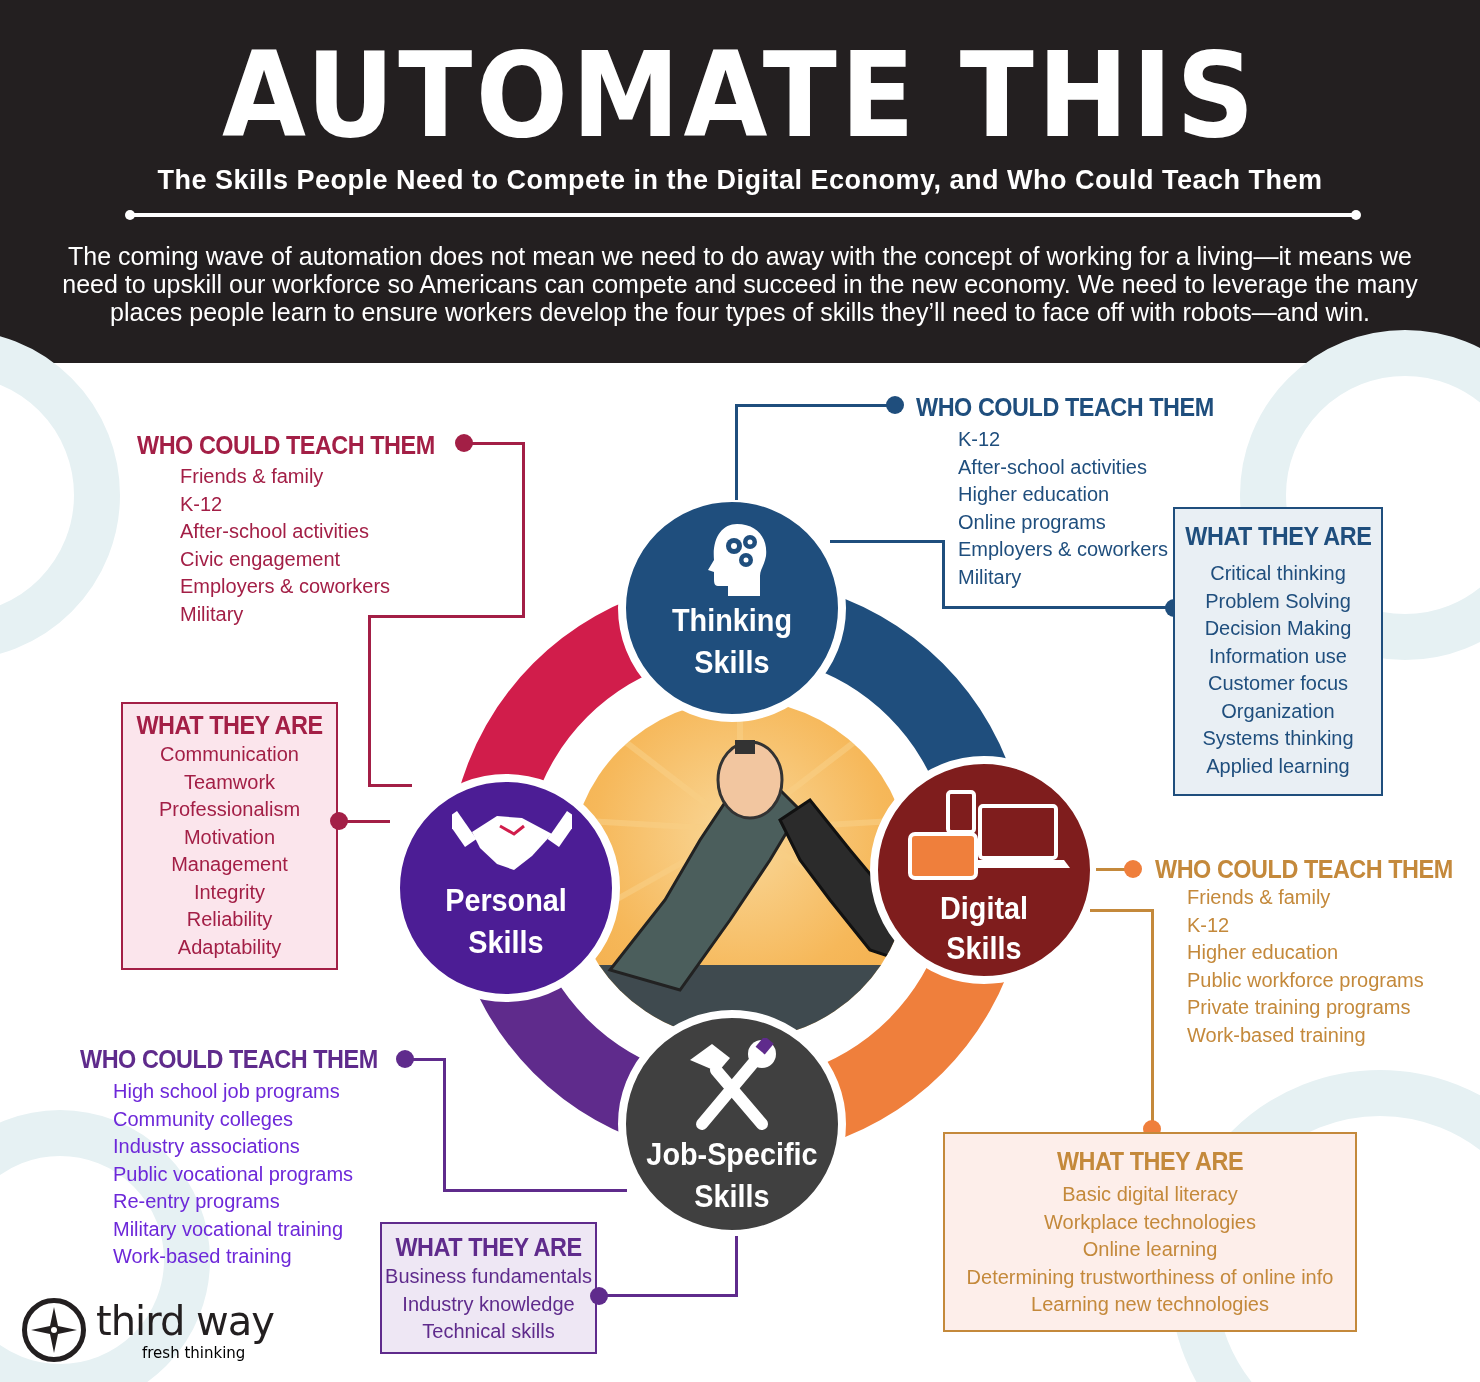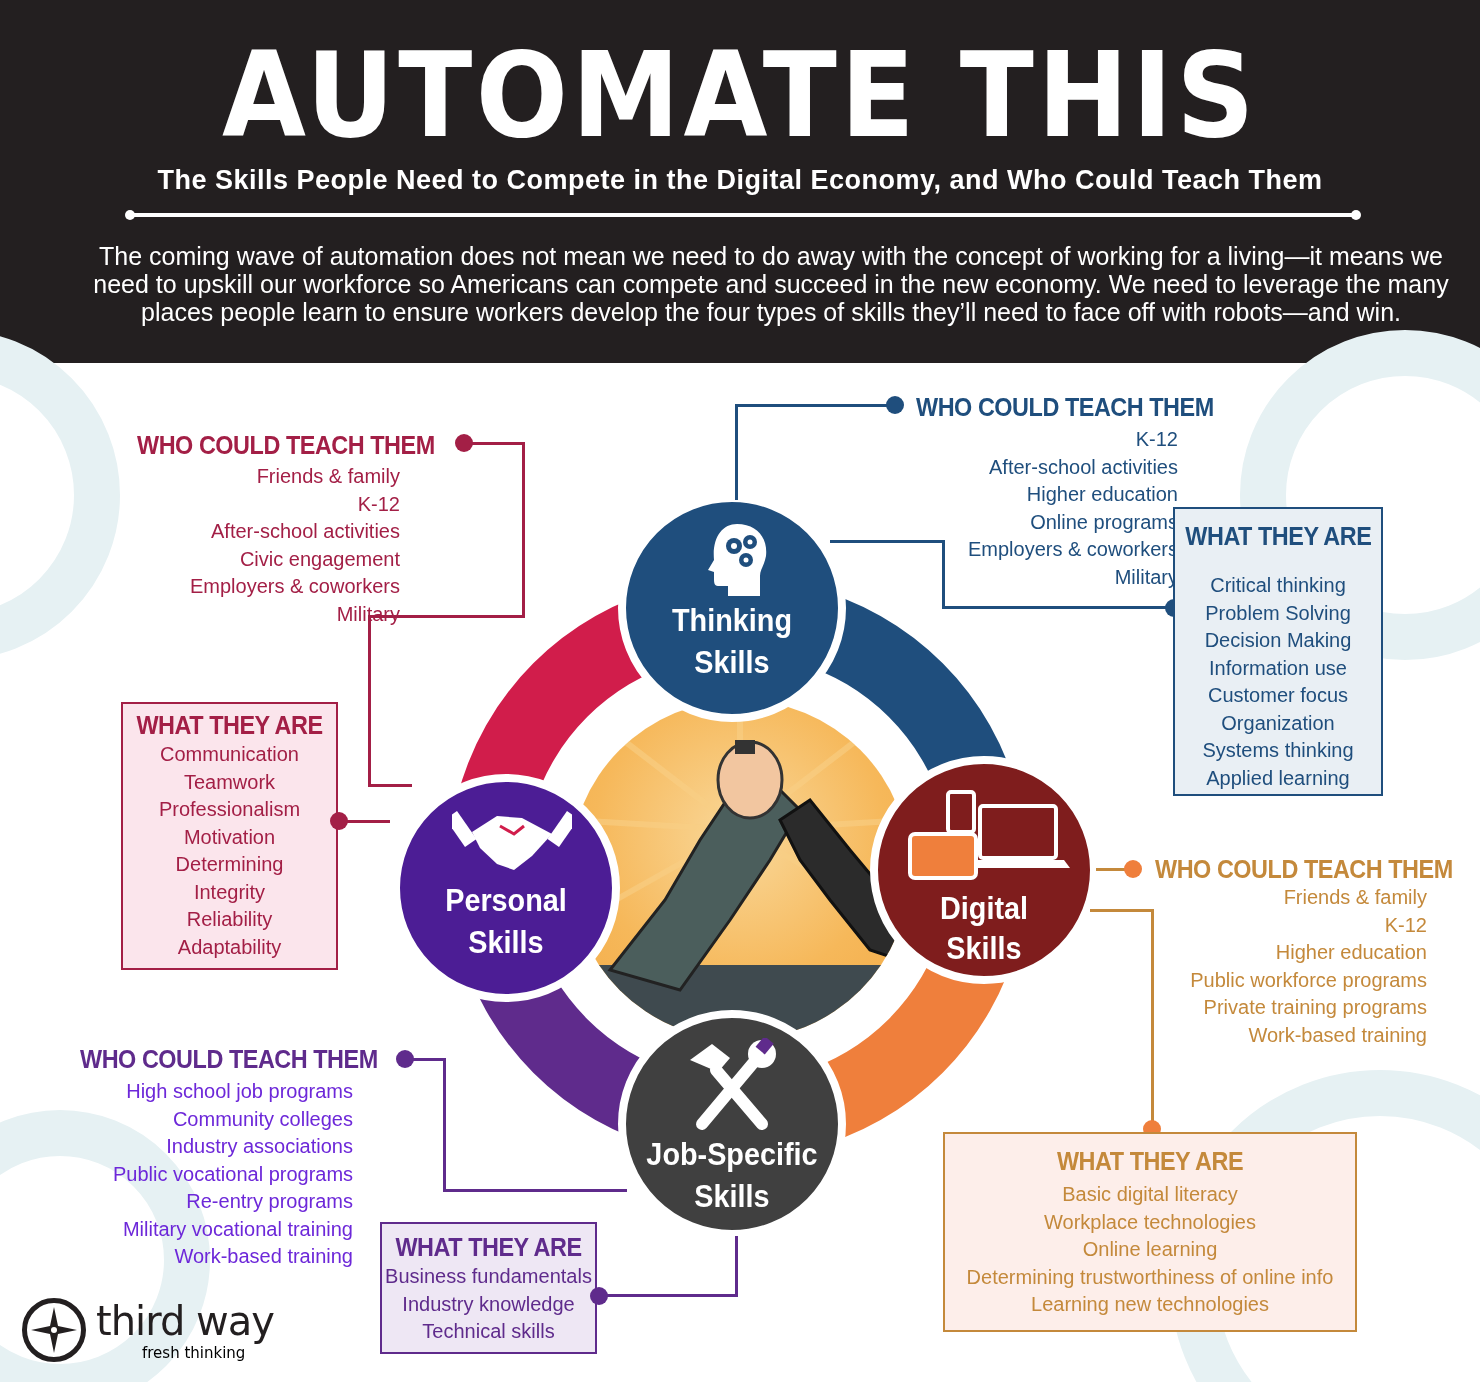--- a/index.html
+++ b/index.html
@@ -9,38 +9,38 @@
   .header { position: absolute; left: 0; top: 0; width: 1480px; height: 363px; background: #231f20; }
   .title { position: absolute; left: 0; top: 26px; width: 1480px; text-align: center; color: #fff;
            font-family: "DejaVu Sans", sans-serif; font-weight: bold; font-size: 118px; letter-spacing: 4px;
            transform: scaleX(0.92); }
   .subtitle { position: absolute; left: 0; top: 165px; width: 1480px; text-align: center; color: #fff;
               font-family: "Liberation Sans", sans-serif; font-weight: bold; font-size: 27px; letter-spacing: 0.5px; }
   .rule { position: absolute; left: 130px; top: 213px; width: 1226px; height: 4px; background: #fff; }
   .rule::before, .rule::after { content: ""; position: absolute; top: -3px; width: 10px; height: 10px; border-radius: 50%; background: #fff; }
   .rule::before { left: -5px; } .rule::after { right: -5px; }
   .intro { position: absolute; left: 60px; top: 242px; width: 1360px; text-align: center; color: #fff;
-           font-family: "Liberation Sans", sans-serif; font-size: 25px; line-height: 28px; margin-left: 31px; }
+           font-family: "Liberation Sans", sans-serif; font-size: 25px; line-height: 28px; }
 
   .gear-bg { position: absolute; border-radius: 50%; border: 46px solid #e6f1f3; }
 
   .ring { position: absolute; left: 432px; top: 562px; width: 612px; height: 612px; }
   .center-art { position: absolute; left: 570px; top: 700px; width: 340px; height: 340px; border-radius: 50%; overflow: hidden;
                 background: radial-gradient(circle at 50% 40%, #f9d89a 0%, #f6b85a 55%, #f2a944 100%); }
   .center-art .table { position: absolute; left: 0; bottom: 0; width: 100%; height: 75px; background: #3f4a4f; }
 
   .node { position: absolute; width: 228px; height: 228px; border-radius: 50%; border: 8px solid #fff; color: #fff; text-align: center; }
   .node .lbl { position: absolute; left: 0; width: 100%; font-family: "Liberation Sans", sans-serif; font-weight: bold; font-size: 32px; line-height: 40px; transform: scaleX(0.9); }
   .node svg { position: absolute; }
 
   .line { position: absolute; }
   .dot { position: absolute; width: 18px; height: 18px; border-radius: 50%; }
 
   .who-h { position: absolute; font-family: "Liberation Sans", sans-serif; font-weight: bold; font-size: 26px; letter-spacing: -0.5px; white-space: nowrap; transform-origin: left top; transform: scaleX(0.9); }
-  .list { position: absolute; text-align: right; font-family: "Liberation Sans", sans-serif; font-size: 20px; line-height: 27.5px; white-space: nowrap; }
+  .list { position: absolute; text-align: left; font-family: "Liberation Sans", sans-serif; font-size: 20px; line-height: 27.5px; white-space: nowrap; }
   .box { position: absolute; border: 2px solid; text-align: center; }
   .box .bh { font-family: "Liberation Sans", sans-serif; font-weight: bold; font-size: 26px; letter-spacing: -0.5px; white-space: nowrap; margin-top: 12px; transform: scaleX(0.9); }
   .box .bl { font-family: "Liberation Sans", sans-serif; font-size: 20px; line-height: 27.5px; white-space: nowrap; }
 
   .logo { position: absolute; left: 22px; top: 1296px; width: 260px; height: 70px; }
   .logo .compass { position: absolute; left: 0; top: 2px; width: 64px; height: 64px; border: 5px solid #231f20; border-radius: 50%; }
   .logo .name { position: absolute; left: 74px; top: 2px; font-family: "DejaVu Sans", sans-serif; font-size: 40px; color: #231f20; letter-spacing: -1px; }
   .logo .tag { position: absolute; left: 120px; top: 48px; font-family: "DejaVu Sans", sans-serif; font-size: 15px; color: #000000; }
 </style>
 </head>
@@ -151,21 +151,21 @@
   <div>Online programs</div>
   <div>Employers &amp; coworkers</div>
   <div>Military</div>
 </div>
 <div class="line" style="left:830px; top:540px; width:114px; height:3px; background:#1f4e7d;"></div>
 <div class="line" style="left:942px; top:540px; width:3px; height:68px; background:#1f4e7d;"></div>
 <div class="line" style="left:942px; top:606px; width:232px; height:3px; background:#1f4e7d;"></div>
 <div class="dot" style="left:1165px; top:599px; background:#1f4e7d;"></div>
 <div class="box" style="left:1173px; top:507px; width:210px; height:289px; border-color:#1f4e7d; background:#e9eff4; color:#1f4e7d;">
   <div class="bh">WHAT THEY ARE</div>
-  <div style="margin-top:20px;">
+  <div style="margin-top:8px;">
     <div class="bl">Critical thinking</div>
     <div class="bl">Problem Solving</div>
     <div class="bl">Decision Making</div>
     <div class="bl">Information use</div>
     <div class="bl">Customer focus</div>
     <div class="bl">Organization</div>
     <div class="bl">Systems thinking</div>
     <div class="bl">Applied learning</div>
   </div>
 </div>
@@ -185,21 +185,21 @@
   <div>Employers &amp; coworkers</div>
   <div>Military</div>
 </div>
 <div class="box" style="left:121px; top:702px; width:217px; height:268px; border-color:#a31f46; background:#fbe5ec; color:#a31f46;">
   <div class="bh" style="margin-top:6px;">WHAT THEY ARE</div>
   <div>
     <div class="bl">Communication</div>
     <div class="bl">Teamwork</div>
     <div class="bl">Professionalism</div>
     <div class="bl">Motivation</div>
-    <div class="bl">Determining</div>
+    <div class="bl">Management</div>
     <div class="bl">Integrity</div>
     <div class="bl">Reliability</div>
     <div class="bl">Adaptability</div>
   </div>
 </div>
 <div class="dot" style="left:330px; top:812px; background:#a31f46;"></div>
 <div class="line" style="left:340px; top:820px; width:50px; height:3px; background:#a31f46;"></div>
 
 <div class="line" style="left:1096px; top:868px; width:32px; height:3px; background:#c4893b;"></div>
 <div class="dot" style="left:1124px; top:860px; background:#ef7f3c;"></div>

